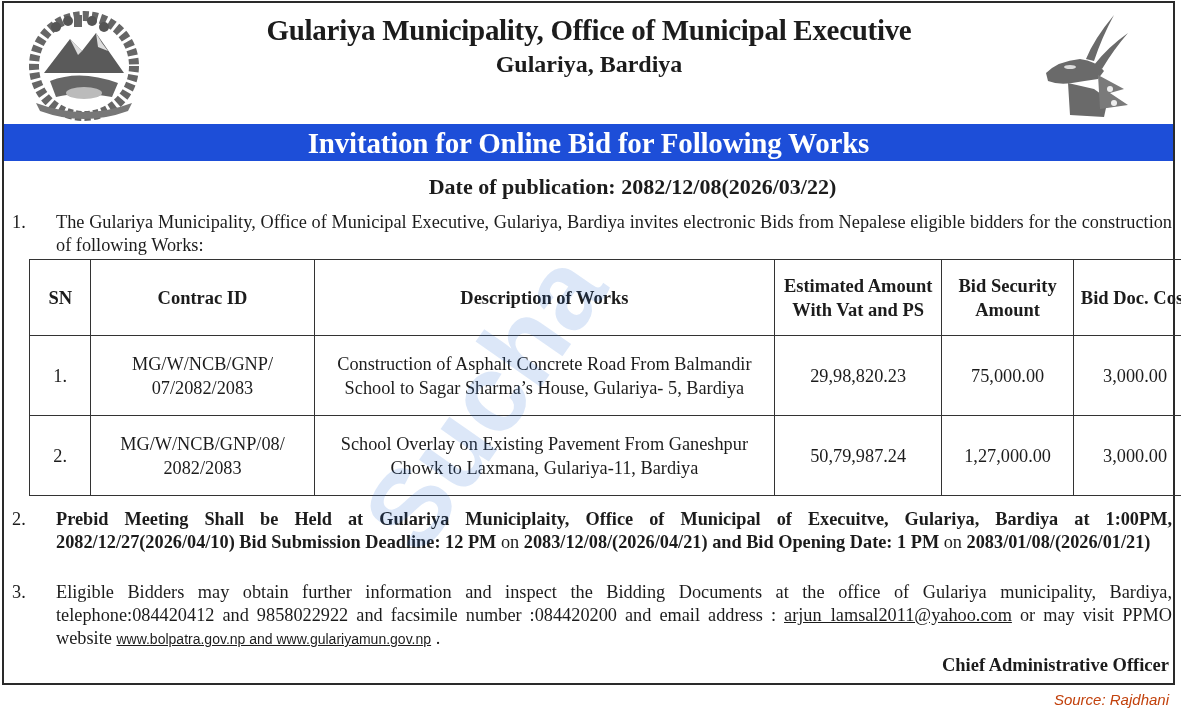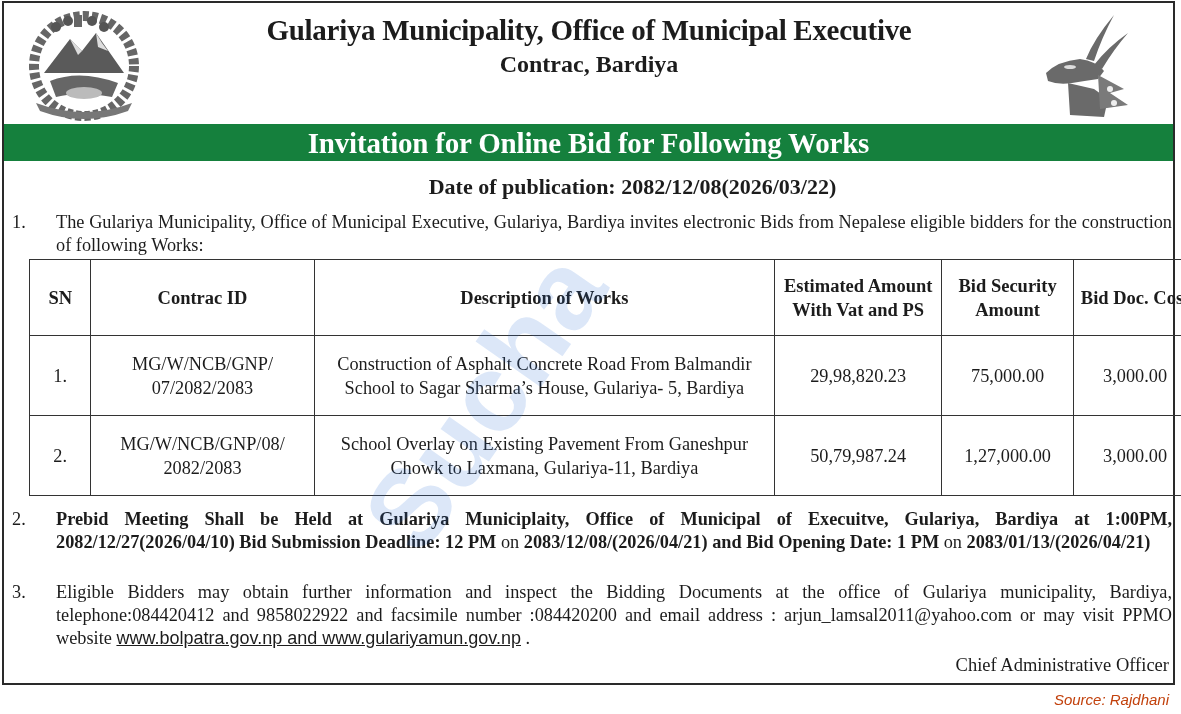--- a/index.html
+++ b/index.html
@@ -7,40 +7,40 @@
 
   .frame { position: absolute; left: 2px; top: 1px; width: 1173px; height: 684px; border: 2px solid #2a2a2a; box-sizing: border-box; background: #fff; }
 
   .header { position: absolute; left: 0; top: 0; width: 1169px; height: 120px; }
   .emblem-left { position: absolute; left: 16px; top: 8px; width: 128px; height: 110px; }
   .emblem-right { position: absolute; left: 1020px; top: 6px; width: 110px; height: 112px; }
   .title-block { position: absolute; left: 200px; top: 8px; width: 770px; text-align: center; }
   .title-main { font-weight: bold; font-size: 29px; letter-spacing: -0.3px; line-height: 38px; }
   .title-sub { font-weight: bold; font-size: 24px; line-height: 31px; }
 
-  .banner { position: absolute; left: 0; top: 121px; width: 1169px; height: 37px; background: #15803d; color: #fff; text-align: center; font-weight: bold; font-size: 29px; line-height: 38px; letter-spacing: -0.2px; }
+  .banner { position: absolute; left: 0; top: 121px; width: 1169px; height: 37px; background: #1d4ed8; color: #fff; text-align: center; font-weight: bold; font-size: 29px; line-height: 38px; letter-spacing: -0.2px; }
 
   .pubdate { position: absolute; left: 0; top: 170px; width: 1169px; text-align: center; font-weight: bold; font-size: 22px; line-height: 28px; padding-left: 44px; }
 
   .para { position: absolute; font-size: 18.3px; line-height: 23px; text-align: justify; }
   .para .num { position: absolute; left: -44px; top: 0; }
   .p1 { left: 52px; top: 208px; width: 1116px; }
   .p2 { left: 52px; top: 505px; width: 1116px; font-weight: bold; }
   .p3 { left: 52px; top: 578px; width: 1116px; }
   .p2 .num, .p3 .num { font-weight: normal; }
-  .u { }
-  .sans-link { font-family: "Liberation Sans", sans-serif; font-size: 18px; text-decoration: underline; }
+  .u { text-decoration: underline; }
+  .sans-link { font-family: "Liberation Sans", sans-serif; font-size: 14px; text-decoration: underline; }
 
   table.works { position: absolute; left: 25px; top: 256px; width: 1168px; border-collapse: collapse; font-size: 18.3px; }
   table.works th, table.works td { border: 1.5px solid #333; text-align: center; vertical-align: middle; padding: 0 6px; line-height: 24px; }
   table.works th { font-weight: bold; height: 75px; font-size: 18.5px; }
   table.works td { height: 79px; }
   td.sn { text-align: left; vertical-align: bottom; padding-bottom: 4px; }
 
-  .signature { position: absolute; right: 4px; top: 652px; font-weight: normal; font-size: 18.5px; }
+  .signature { position: absolute; right: 4px; top: 652px; font-weight: bold; font-size: 18.5px; }
 
   .source { position: absolute; right: 12px; top: 691px; font-family: "Liberation Sans", sans-serif; font-style: italic; font-size: 15px; color: #c2410c; }
 
   .wm { position: absolute; pointer-events: none; }
 </style>
 </head>
 <body>
 
 <div class="frame">
 
@@ -57,21 +57,21 @@
         <rect x="54" y="4" width="8" height="12" fill="#666"></rect>
         <circle cx="48" cy="10" r="5"></circle>
           <circle cx="72" cy="10" r="5"></circle>
           <circle cx="84" cy="16" r="5"></circle>
           <circle cx="36" cy="16" r="5"></circle>
       </g>
     </svg>
 
     <div class="title-block">
       <div class="title-main">Gulariya Municipality, Office of Municipal Executive</div>
-      <div class="title-sub">Contrac, Bardiya</div>
+      <div class="title-sub">Gulariya, Bardiya</div>
     </div>
 
     <svg class="emblem-right" viewBox="0 0 110 112">
       <g fill="#6a6a6a">
         <path d="M62,50 Q70,30 90,6 Q78,28 70,52 Z"></path>
         <path d="M70,56 Q84,38 104,24 Q90,40 78,60 Z"></path>
         <path d="M22,64 Q34,52 56,50 Q72,52 80,62 L74,70 Q60,72 48,74 Q34,76 24,72 Z"></path>
         <path d="M44,74 L46,106 L80,108 L84,90 L70,80 Z"></path>
         <path d="M74,66 L100,80 L86,84 L104,96 L76,100 Z" fill="#7a7a7a"></path>
         <circle cx="86" cy="80" r="3" fill="#eee"></circle>
@@ -124,21 +124,21 @@
         <td>School Overlay on Existing Pavement From Ganeshpur Chowk to Laxmana, Gulariya-11, Bardiya</td>
         <td>50,79,987.24</td>
         <td>1,27,000.00</td>
         <td>3,000.00</td>
       </tr>
     </tbody>
   </table>
 
   <div class="para p2">
     <span class="num">2.</span>
-    <span>Prebid Meeting Shall be Held at Gulariya Municiplaity, Office of Municipal of Execuitve, Gulariya, Bardiya at 1:00PM, 2082/12/27(2026/04/10) Bid Submission Deadline: 12 PM</span><span style="font-weight:normal"> on </span><span>2083/12/08/(2026/04/21) and Bid Opening Date: 1 PM</span><span style="font-weight:normal"> on </span><span>2083/01/13/(2026/04/21)</span>
+    <span>Prebid Meeting Shall be Held at Gulariya Municiplaity, Office of Municipal of Execuitve, Gulariya, Bardiya at 1:00PM, 2082/12/27(2026/04/10) Bid Submission Deadline: 12 PM</span><span style="font-weight:normal"> on </span><span>2083/12/08/(2026/04/21) and Bid Opening Date: 1 PM</span><span style="font-weight:normal"> on </span><span>2083/01/08/(2026/01/21)</span>
   </div>
 
   <div class="para p3">
     <span class="num">3.</span>
     <span>Eligible Bidders may obtain further information and inspect the Bidding Documents at the office of Gulariya municipality, Bardiya, telephone:084420412 and 9858022922 and facsimile number :084420200 and email address : </span><span class="u">arjun_lamsal2011@yahoo.com</span><span>  or may visit PPMO website </span><span class="sans-link">www.bolpatra.gov.np and www.gulariyamun.gov.np</span><span> .</span>
   </div>
 
   <div class="signature">Chief Administrative Officer</div>
 
   <svg class="wm" style="left:300px;top:260px;width:340px;height:300px;opacity:0.16" viewBox="0 0 340 300">

